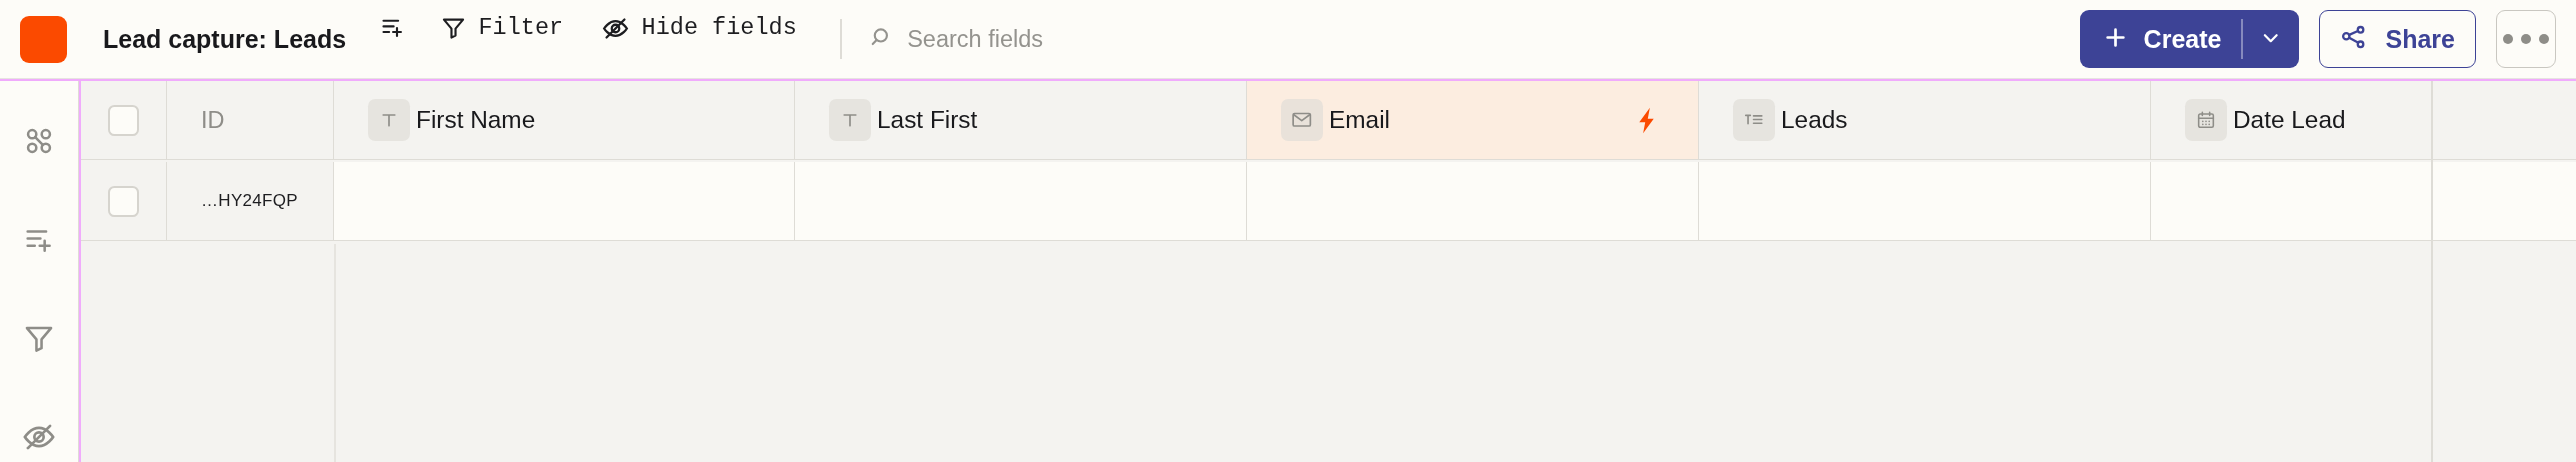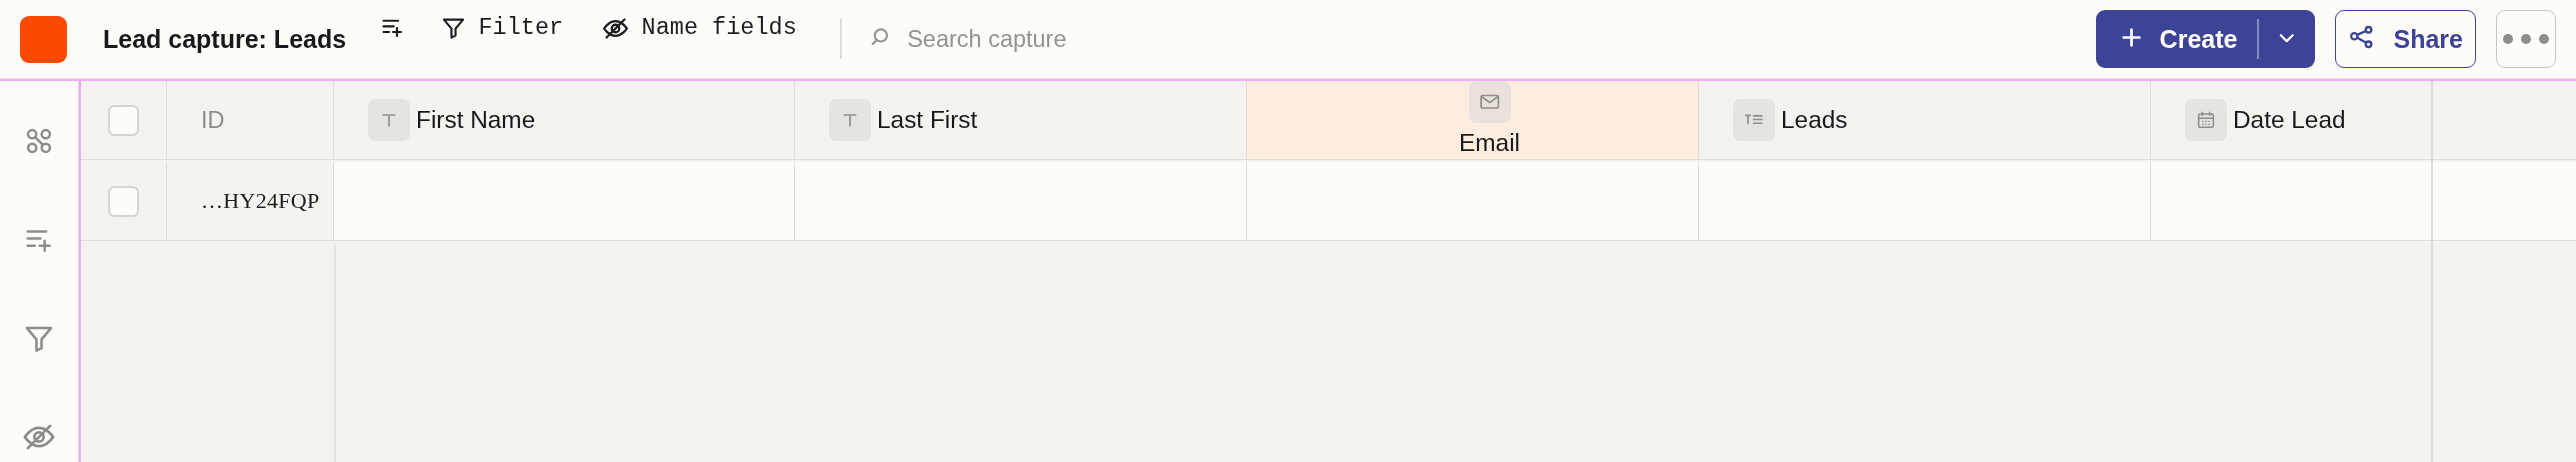--- a/index.html
+++ b/index.html
@@ -101,21 +101,21 @@
     background: rgba(255,255,255,0.38);
     flex: none;
   }
   .create-caret {
     display: flex; align-items: center; justify-content: center;
     width: 56px; height: 100%;
   }
   .share-btn {
     display: flex; align-items: center; gap: 16.3px;
     height: 58px;
-    padding: 0 12px;
+    padding: 0 20px;
     border: 1.8px solid #3D4396;
     border-radius: 9px;
     background: #FDFCF8;
     cursor: pointer;
   }
   .share-label {
     font-size: 25px; font-weight: bold; color: #3D4396;
     white-space: nowrap;
   }
   .more-btn {
@@ -171,32 +171,32 @@
     border-right: 1.8px solid #DEDCD6;
     flex: none;
     height: 100%;
     overflow: hidden;
   }
   .c-check { width: 86px; justify-content: center; }
   .c-id    { width: 167px; padding-left: 34px; }
   .col     { padding-left: 34px; gap: 6px; }
 
   .h-bg  { background: #F4F3F0; }
-  .h-hot { background: #FCEDE0; flex-direction: column; }
+  .h-hot { background: #FCEDE0; }
   .r-bg  { background: #FDFCF8; }
   .r-gut { background: #F4F3F0; }
 
   .chk {
     width: 31px; height: 31px;
     border: 2.7px solid #D6D4CE;
     border-radius: 6.3px;
     background: #FDFCF8;
     cursor: pointer;
   }
-  .idtext { font-size: 22px; color: #1D1D20; letter-spacing: 0.3px; font-family: Liberation Serif, serif; }
+  .idtext { font-size: 17px; color: #1D1D20; letter-spacing: 0.3px; }
   .hid    { font-size: 23.5px; color: #8E8D88; }
 
   .ftype {
     width: 42px; height: 42px;
     border-radius: 7.2px;
     background: #E6E4DF;
     display: flex; align-items: center; justify-content: center;
     flex: none;
   }
   .ftype.hot { background: #E9E2DA; }
@@ -259,33 +259,33 @@
     </button>
 
     <button class="tb-btn">
       <span>
         <svg width="29" height="29" viewBox="0 0 24 24" fill="none" stroke="#1D1D20" stroke-width="1.9" stroke-linecap="round">
           <path d="M2.6 12S6.3 5.9 12 5.9 21.4 12 21.4 12 17.7 18.1 12 18.1 2.6 12 2.6 12z"></path>
           <circle cx="12" cy="12" r="3.1"></circle>
           <path d="M19.4 4.6L4.6 19.4"></path>
         </svg>
       </span>
-      <span>Name fields</span>
+      <span>Hide fields</span>
     </button>
 
     <div class="tb-sep"></div>
 
     <div class="search-wrap">
       <span>
         <svg width="27" height="27" viewBox="0 0 24 24" fill="none" stroke="#94938E" stroke-width="1.9" stroke-linecap="round">
           <circle cx="13.2" cy="10.2" r="5.4"></circle>
           <path d="M9.2 14.4L6 17.8"></path>
         </svg>
       </span>
-      <span class="search-ph">Search capture</span>
+      <span class="search-ph">Search fields</span>
     </div>
 
     <div class="spacer"></div>
 
     <div class="right-cluster">
 
       <div class="create-btn">
         <div class="create-main">
           <span>
             <svg width="27" height="27" viewBox="0 0 24 24" fill="none" stroke="#ffffff" stroke-width="2.4" stroke-linecap="round">

